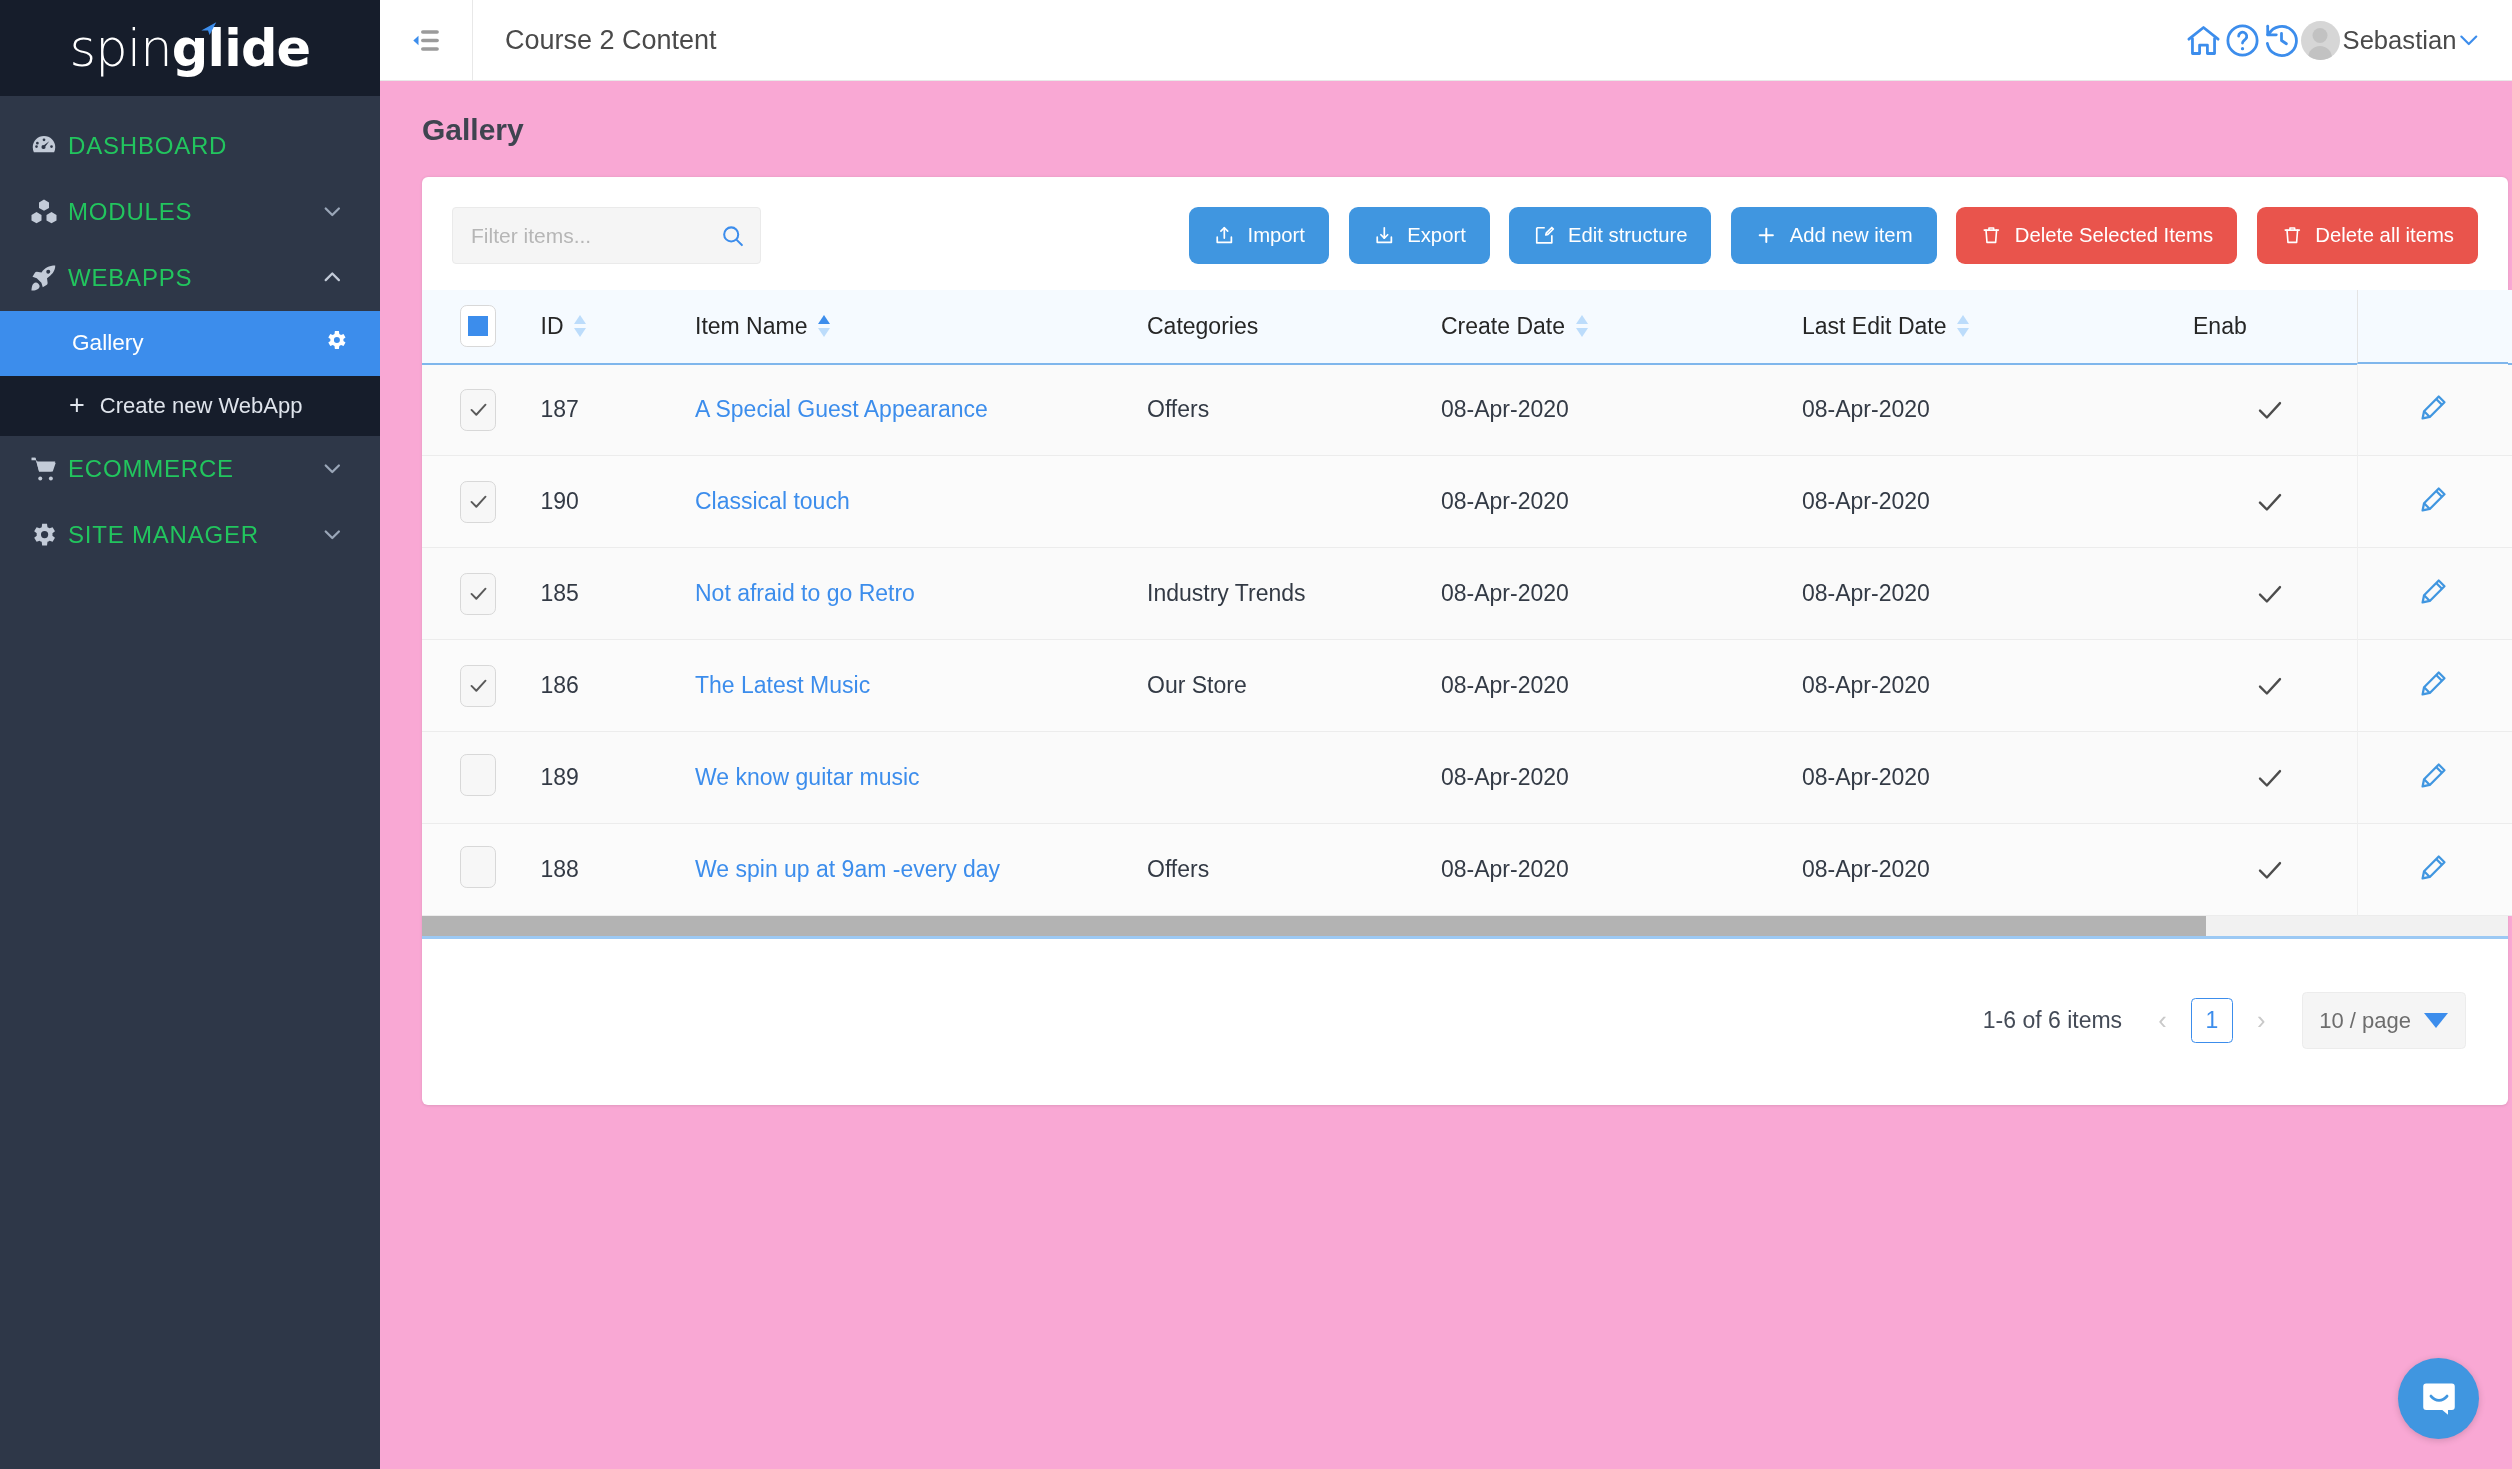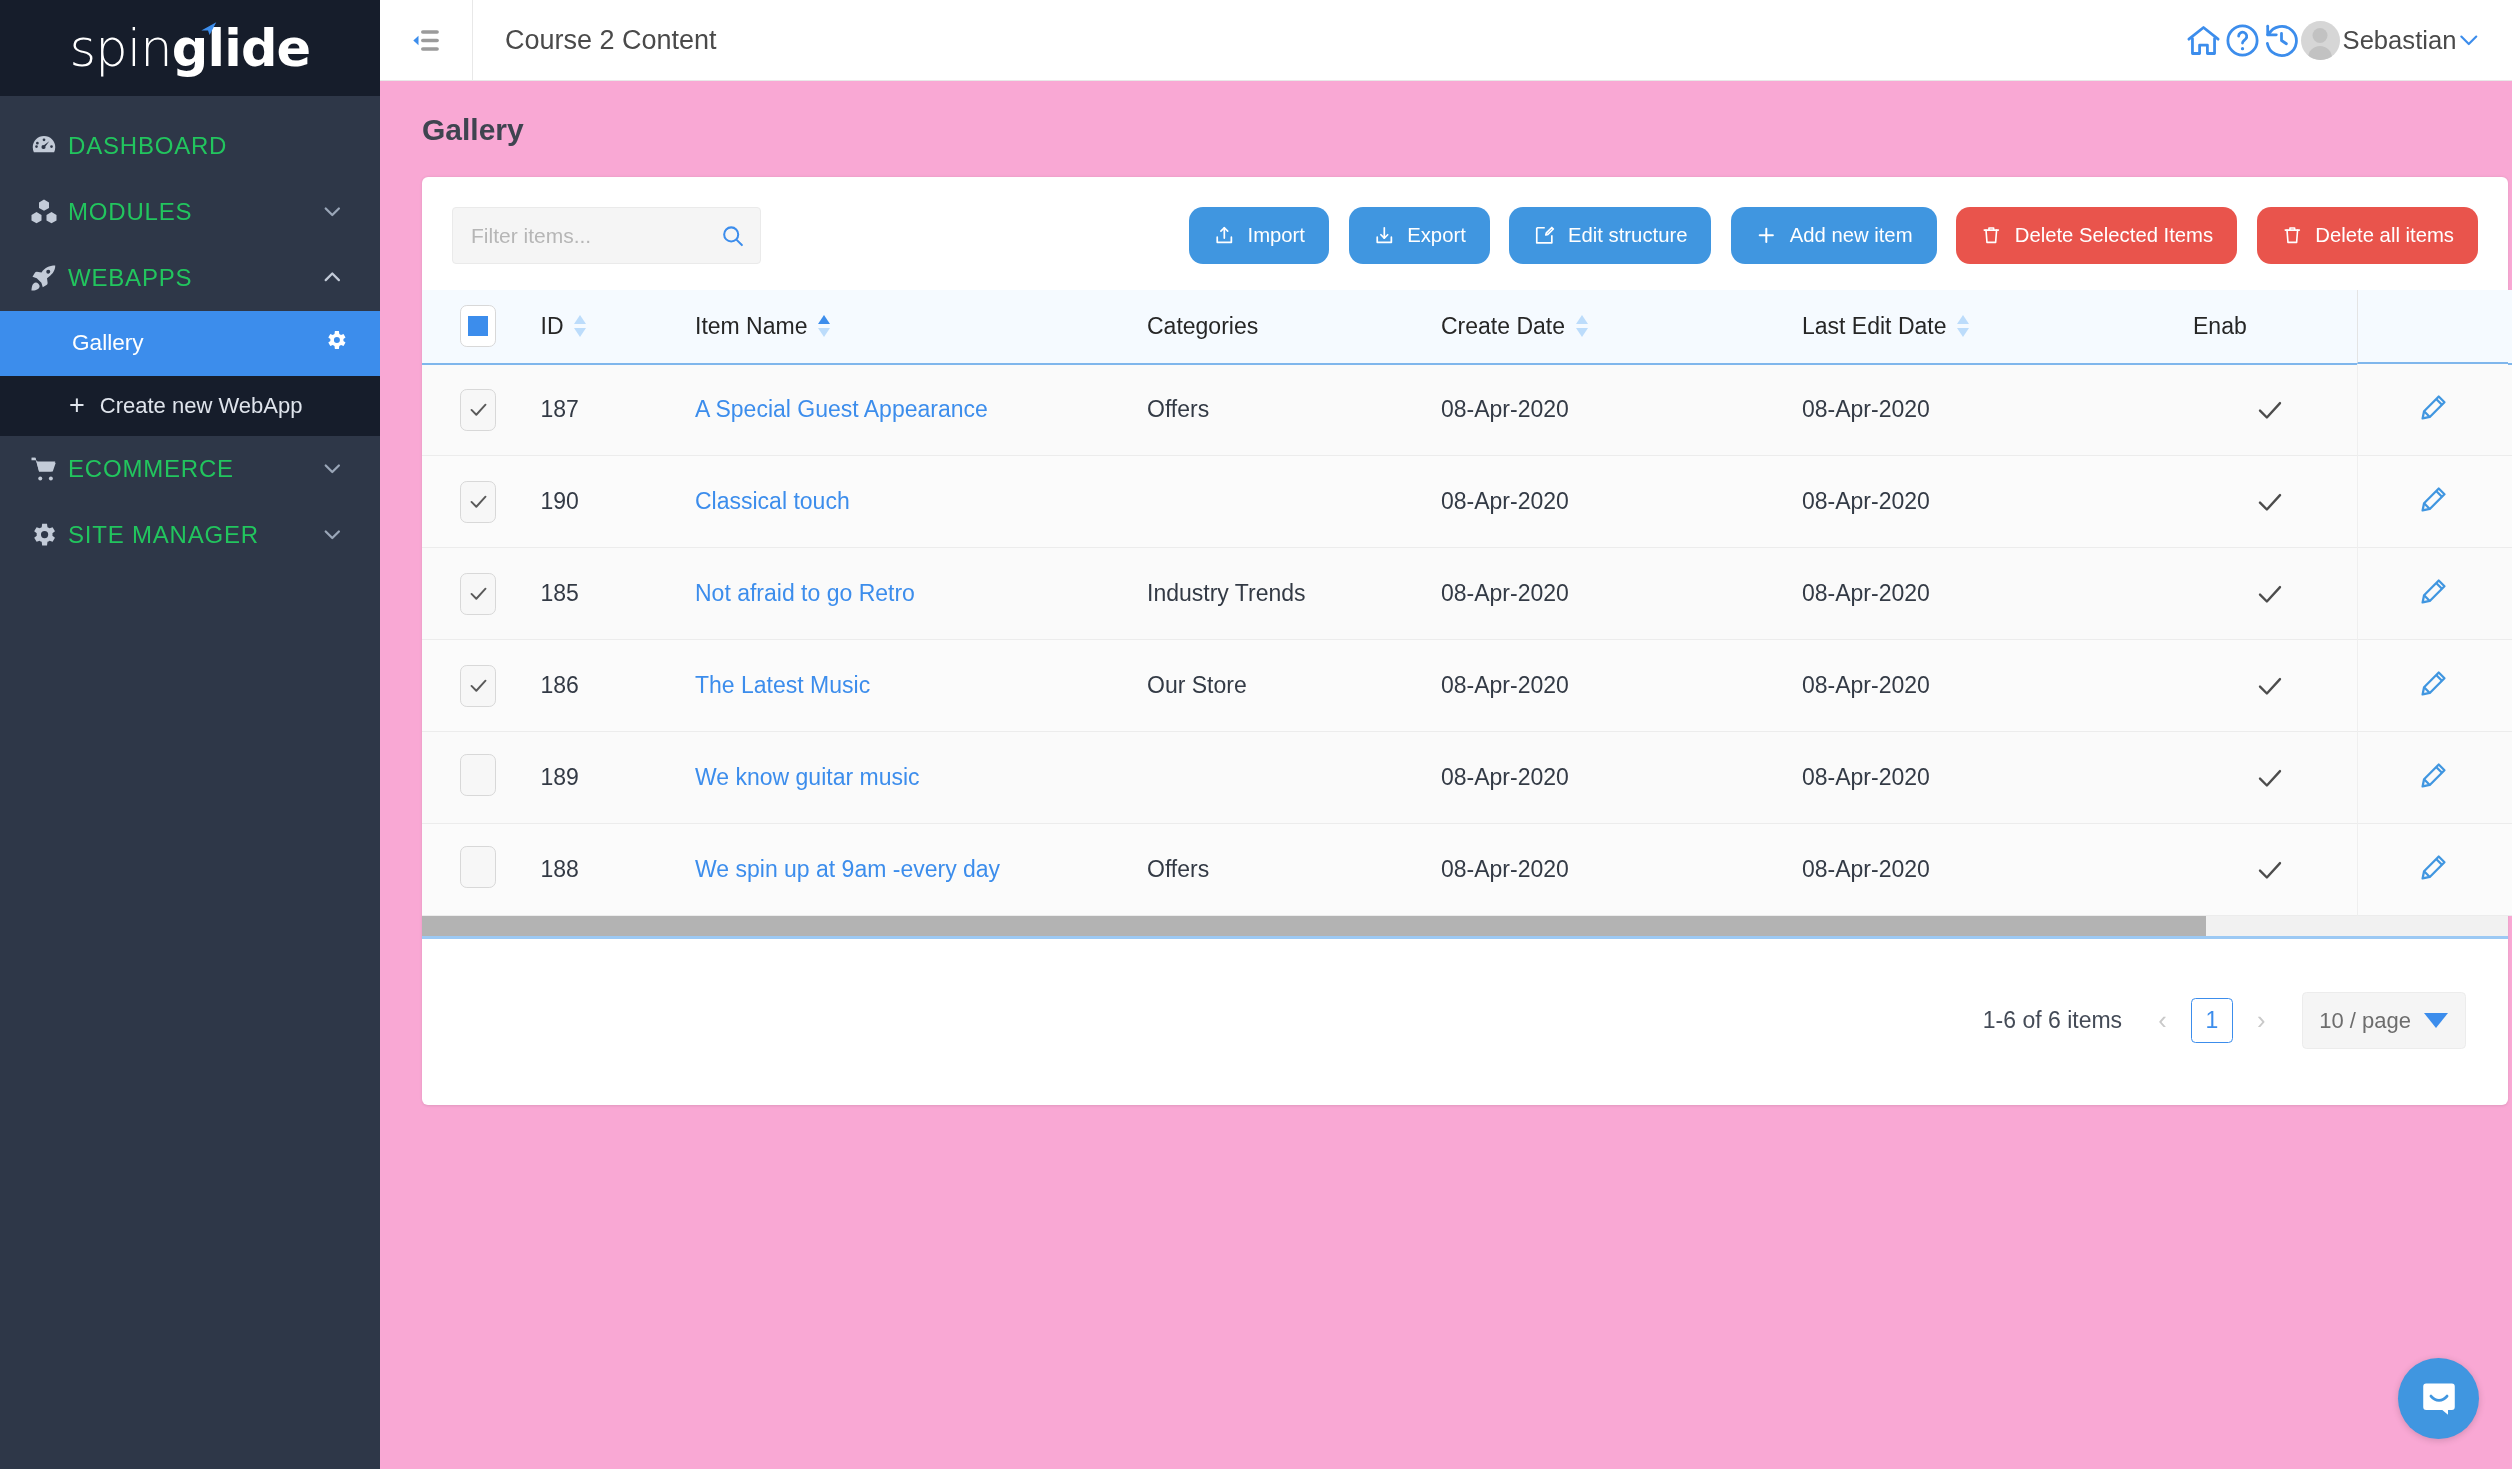--- a/index.html
+++ b/index.html
@@ -115,21 +115,21 @@
     padding: 0 53px 0 18px; font-size: 21px; color: #4a4a4a;
     font-family: Liberation Sans, sans-serif;
   }
   .filter-input::placeholder { color: #b6b6b6; }
   .filter-icon {
     position: absolute; right: 15px; top: 50%; transform: translateY(-50%);
     width: 25.6px; height: 25.6px; color: #3c8dec; pointer-events: none;
   }
   .btn-row { margin-left: auto; display: flex; gap: 19.6px; align-items: center; }
   .btn {
-    height: 57px; border: none; border-radius: 14px;
+    height: 57px; border: none; border-radius: 9px;
     display: inline-flex; align-items: center; gap: 12px;
     padding: 4px 24px; font-size: 20.3px; color: #fff; cursor: pointer;
     font-family: "Liberation Sans", sans-serif; white-space: nowrap;
   }
   .btn-blue { background: #4096e0; }
   .btn-red  { background: #e9544c; }
   .btn .bico { width: 22.6px; height: 22.6px; display: inline-flex; }
 
   
   .table-scroll { position: relative; }

